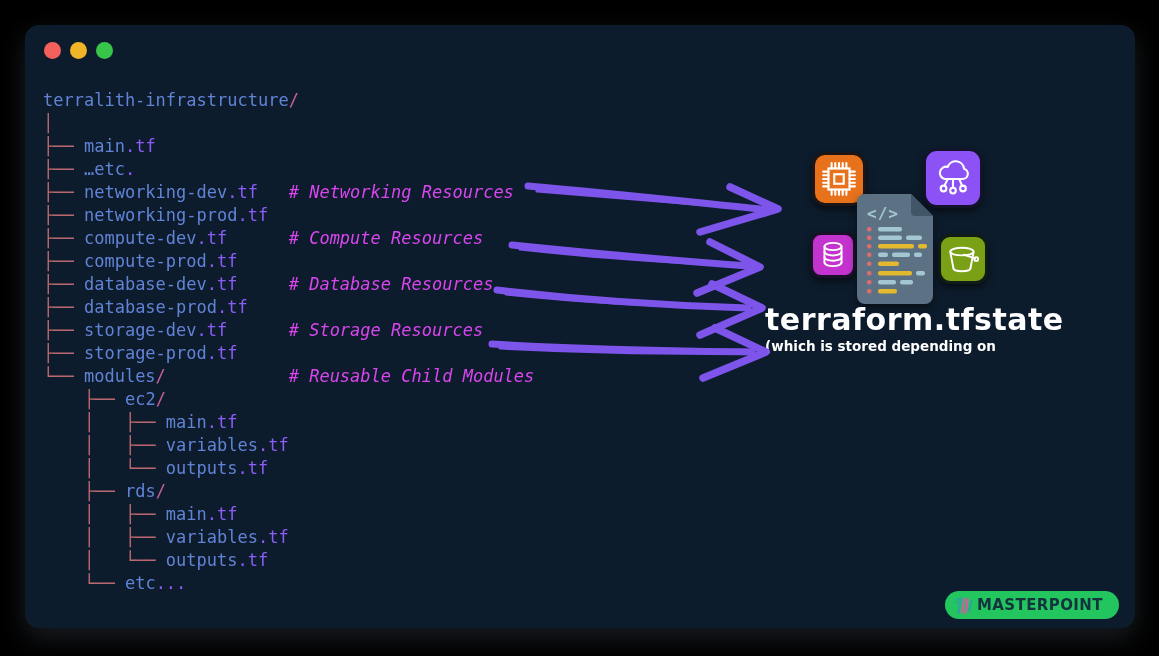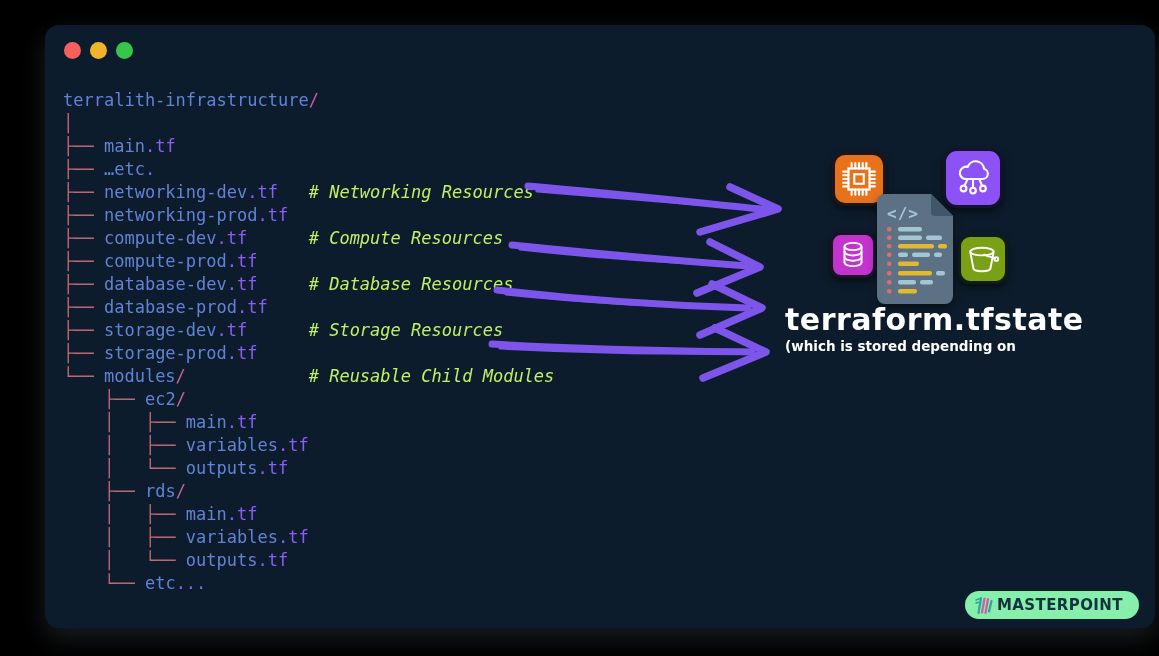--- a/index.html
+++ b/index.html
@@ -1,42 +1,42 @@
 <!DOCTYPE html>
 <html><head>
 <meta charset="utf-8">
 <style>
   html,body{margin:0;padding:0;background:#000;width:1159px;height:656px;overflow:hidden;
     font-family:"DejaVu Sans Mono",monospace;position:relative;}
   .window{position:absolute;left:25px;top:25px;width:1110px;height:603px;background:#0D1C2C;
-    border-radius:14px;box-shadow:0 10px 26px rgba(90,105,120,0.28);margin-left:20px;}
+    border-radius:14px;box-shadow:0 10px 26px rgba(90,105,120,0.28);}
   
   .lights{position:absolute;left:19px;top:17px;display:flex;gap:9px;}
   .light{width:17px;height:17px;border-radius:50%;}
   
   #tree{position:absolute;left:18px;top:64px;font-size:17px;line-height:23px;white-space:pre;}
   #tree .tree{color:#C26B73}
   #tree .name{color:#6183D6}
   #tree .slash{color:#C560A3}
   #tree .lit{color:#8b5cf6}
-  #tree .comment{color:#bef264;font-style:italic}
+  #tree .comment{color:#d946ef;font-style:italic}
   
   #arrows{position:absolute;left:0;top:0;width:1159px;height:656px;pointer-events:none;}
   
   .tile{position:absolute;border:3px solid rgba(6,13,22,0.9);box-shadow:0 4px 7px rgba(0,0,0,.5);
     display:flex;align-items:center;justify-content:center;box-sizing:border-box;}
   .tile svg{display:block}
   .doc{position:absolute;left:832px;top:169px;filter:drop-shadow(0 4px 4px rgba(0,0,0,.45));}
   
   .tfstate{position:absolute;left:740px;top:277px;width:290px;text-align:left;color:#fff;
     font-family:"DejaVu Sans",sans-serif;font-weight:800;font-size:30px;letter-spacing:.5px;}
   .tfsub{position:absolute;left:740px;top:312px;width:290px;text-align:left;color:#fff;
     font-family:"DejaVu Sans",sans-serif;font-weight:700;font-size:13.5px;line-height:19px;}
   
-  .brandpill{position:absolute;left:920px;top:566px;width:174px;height:28px;background:#86efac;
+  .brandpill{position:absolute;left:920px;top:566px;width:174px;height:28px;background:#22c55e;
     border-radius:14px;display:flex;align-items:center;gap:0;padding:8px 9px;box-sizing:border-box;}
   .brandtext{font-family:"DejaVu Sans",sans-serif;font-weight:800;font-size:15px;color:#14333E;
     letter-spacing:.4px;white-space:nowrap;}
 </style>
 </head>
 <body>
 
 <div class="window">
 
   <div class="lights">

